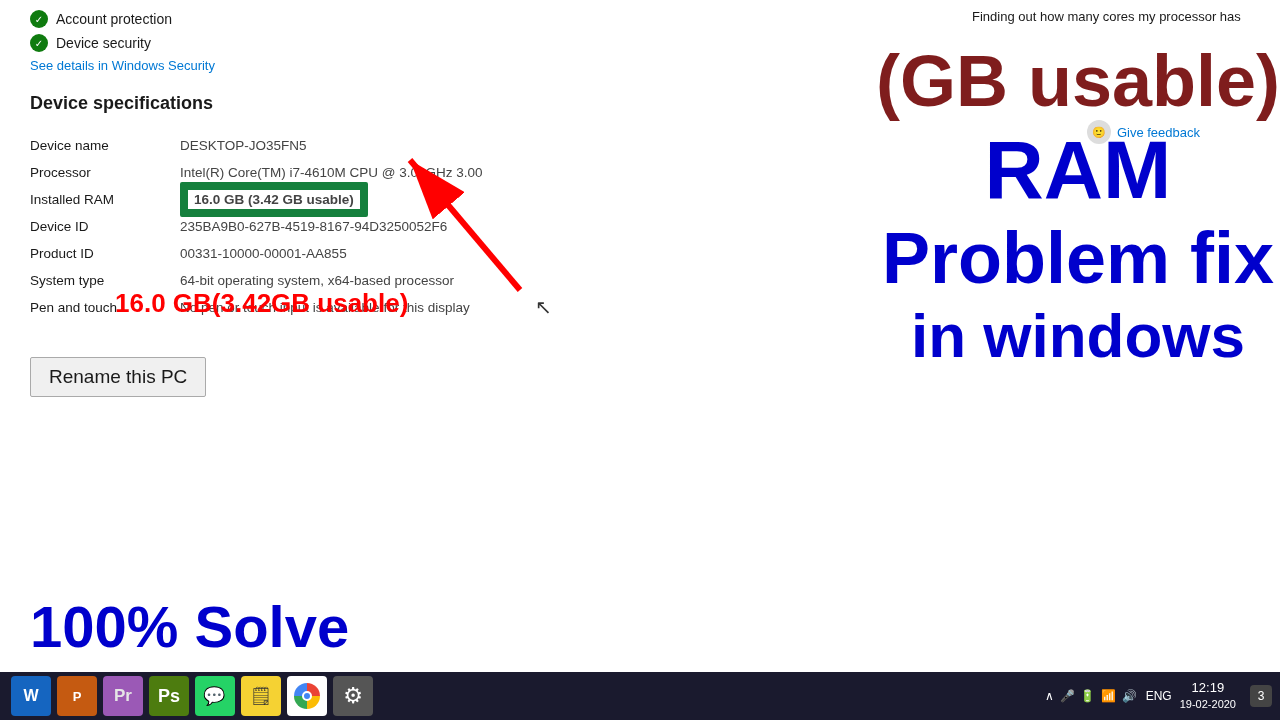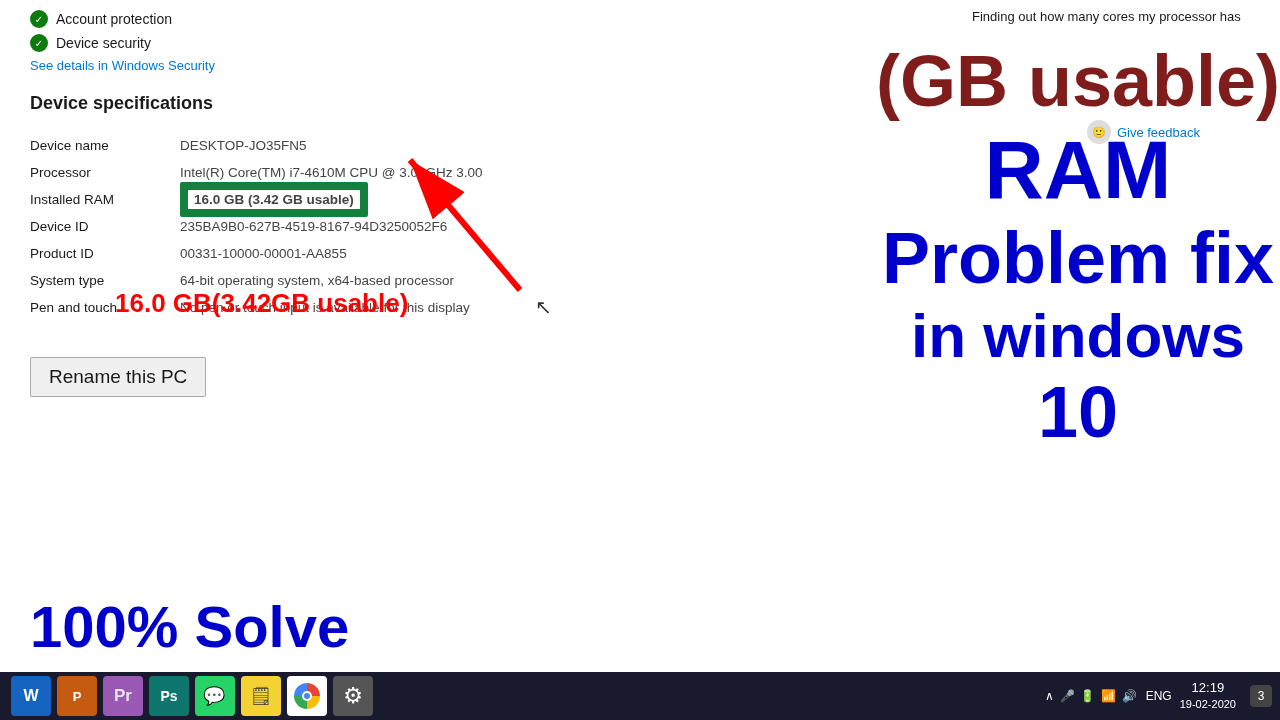--- a/index.html
+++ b/index.html
@@ -250,21 +250,21 @@
       display: flex;
       align-items: center;
       justify-content: center;
       font-size: 22px;
       cursor: pointer;
       flex-shrink: 0;
     }
     .taskbar-app.win { background: #1565C0; color: white; font-weight: bold; font-size: 16px; }
     .taskbar-app.ppt { background: #c55a11; color: white; font-size: 13px; font-weight: bold; }
     .taskbar-app.pr { background: #9b59b6; color: #e5e5e5; font-size: 17px; font-weight: bold; }
-    .taskbar-app.ps { background: #0f766e; color: white; font-size: 14px; font-weight: bold; }
+    .taskbar-app.ps { background: #4d7c0f; color: white; font-size: 18px; font-weight: bold; }
     .taskbar-app.wa { background: #25D366; color: white; font-size: 18px; }
     .taskbar-app.sticky { background: #f5d233; color: #333; font-size: 18px; }
     .taskbar-app.chrome { background: white; }
     .taskbar-app.settings { background: #555; color: white; }
 
     .taskbar-right {
       margin-left: auto;
       display: flex;
       align-items: center;
       gap: 8px;
@@ -403,21 +403,20 @@
   <div class="give-feedback" style="position:absolute;top:120px;right:80px;display:flex;align-items:center;gap:6px;color:#0078d4;font-size:13px;">
     <div class="feedback-icon">🙂</div>
     <span>Give feedback</span>
   </div>
 
   <div class="blue-text-block">
     <span class="blue-line-1">(GB usable)</span>
     <span class="blue-line-2">RAM</span>
     <span class="blue-line-3">Problem fix</span>
     <span class="blue-line-4">in windows</span>
-    <span class="blue-line-5">10</span>
   </div>
 </div>
 
 <div class="bottom-left-blue">100% Solve</div>
 
 <div class="taskbar">
   <div class="taskbar-app win">W</div>
   <div class="taskbar-app ppt">P</div>
   <div class="taskbar-app pr">Pr</div>
   <div class="taskbar-app ps">Ps</div>

